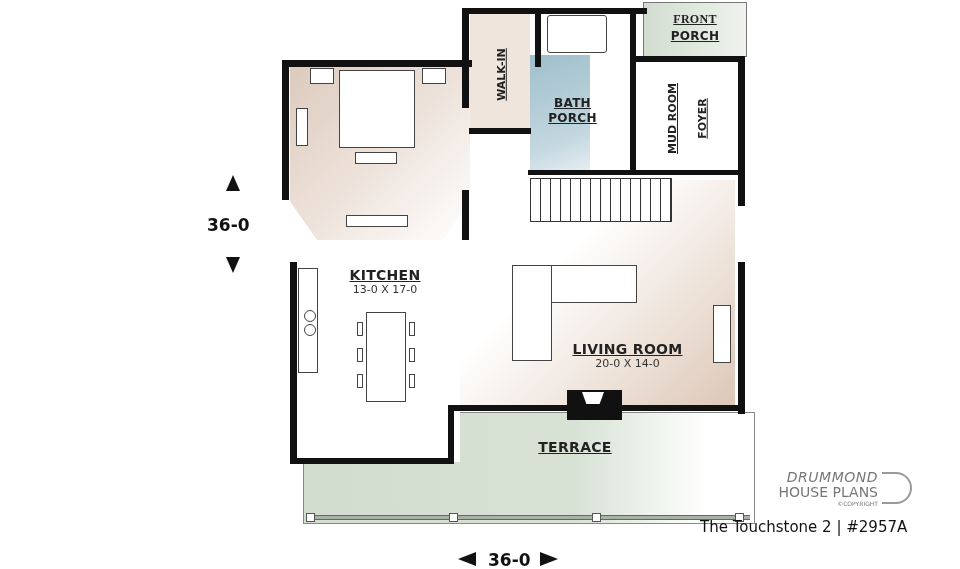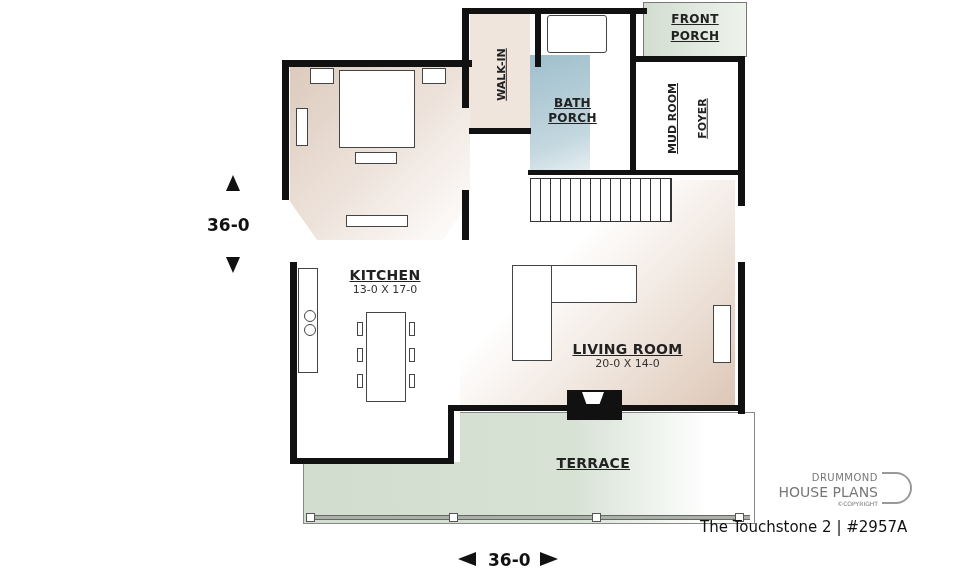--- a/index.html
+++ b/index.html
@@ -93,54 +93,54 @@
 
 
   <div class="vlabel" style="left:475px;top:68px;">WALK-IN</div>
 
   <div class="label" style="left:540px;top:96px;width:65px;">
     <div class="title" style="font-size:12px;line-height:15px;">BATH</div>
     <div class="title" style="font-size:12px;line-height:15px;">PORCH</div>
   </div>
 
   <div class="label" style="left:655px;top:11px;width:80px;">
-    <div class="title" style="font-size:12px;line-height:17px;">FRONT</div>
+    <div class="title" style="font-size:12px;line-height:17px;font-family:Liberation Serif, serif;">FRONT</div>
     <div class="title" style="font-size:12px;line-height:17px;">PORCH</div>
   </div>
 
   <div class="vlabel" style="left:637px;top:112px;">MUD ROOM</div>
   <div class="vlabel" style="left:682px;top:112px;">FOYER</div>
 
   <div class="label" style="left:330px;top:267px;width:110px;">
     <div class="title">KITCHEN</div>
     <div class="dim">13-0 X 17-0</div>
   </div>
 
   <div class="label" style="left:560px;top:317px;width:135px;margin-top:24px;">
     <div class="title">LIVING ROOM</div>
     <div class="dim">20-0 X 14-0</div>
   </div>
 
-  <div class="label" style="left:520px;top:455px;width:110px;text-align:right;">
+  <div class="label" style="left:520px;top:439px;width:110px;">
     <div class="title">TERRACE</div>
   </div>
 </div>
 
 <div class="abs" style="left:205px;top:175px;width:60px;height:100px;">
   <div class="tri-up abs" style="left:21px;top:0;"></div>
   <div class="dimtext" style="left:2px;top:40px;">36-0</div>
   <div class="tri-down abs" style="left:21px;top:82px;"></div>
 </div>
 
 <div class="abs" style="left:458px;top:550px;width:110px;height:20px;">
   <div class="tri-left abs" style="left:0;top:2px;"></div>
   <div class="dimtext" style="left:30px;top:0;">36-0</div>
   <div class="tri-right abs" style="left:82px;top:2px;"></div>
 </div>
 
 <div class="logo" style="left:760px;top:470px;width:118px;">
-  <div style="font-size:10px;line-height:15px;letter-spacing:0.5px;">DRUMMOND</div>
+  <div style="font-size:14px;line-height:15px;letter-spacing:0.5px;font-style:italic;">DRUMMOND</div>
   <div style="font-size:14px;line-height:15px;">HOUSE PLANS</div>
   <div style="font-size:6px;line-height:8px;">©COPYRIGHT</div>
 </div>
 <div class="abs" style="left:882px;top:472px;width:30px;height:32px;border:2px solid #999;border-left:none;border-radius:0 16px 16px 0;box-sizing:border-box;"></div>
 
 <div class="abs" style="left:700px;top:518px;font-size:15px;color:#111;font-family:'DejaVu Sans', sans-serif;white-space:nowrap;">The Touchstone 2 | #2957A</div>
 
 </body></html>

